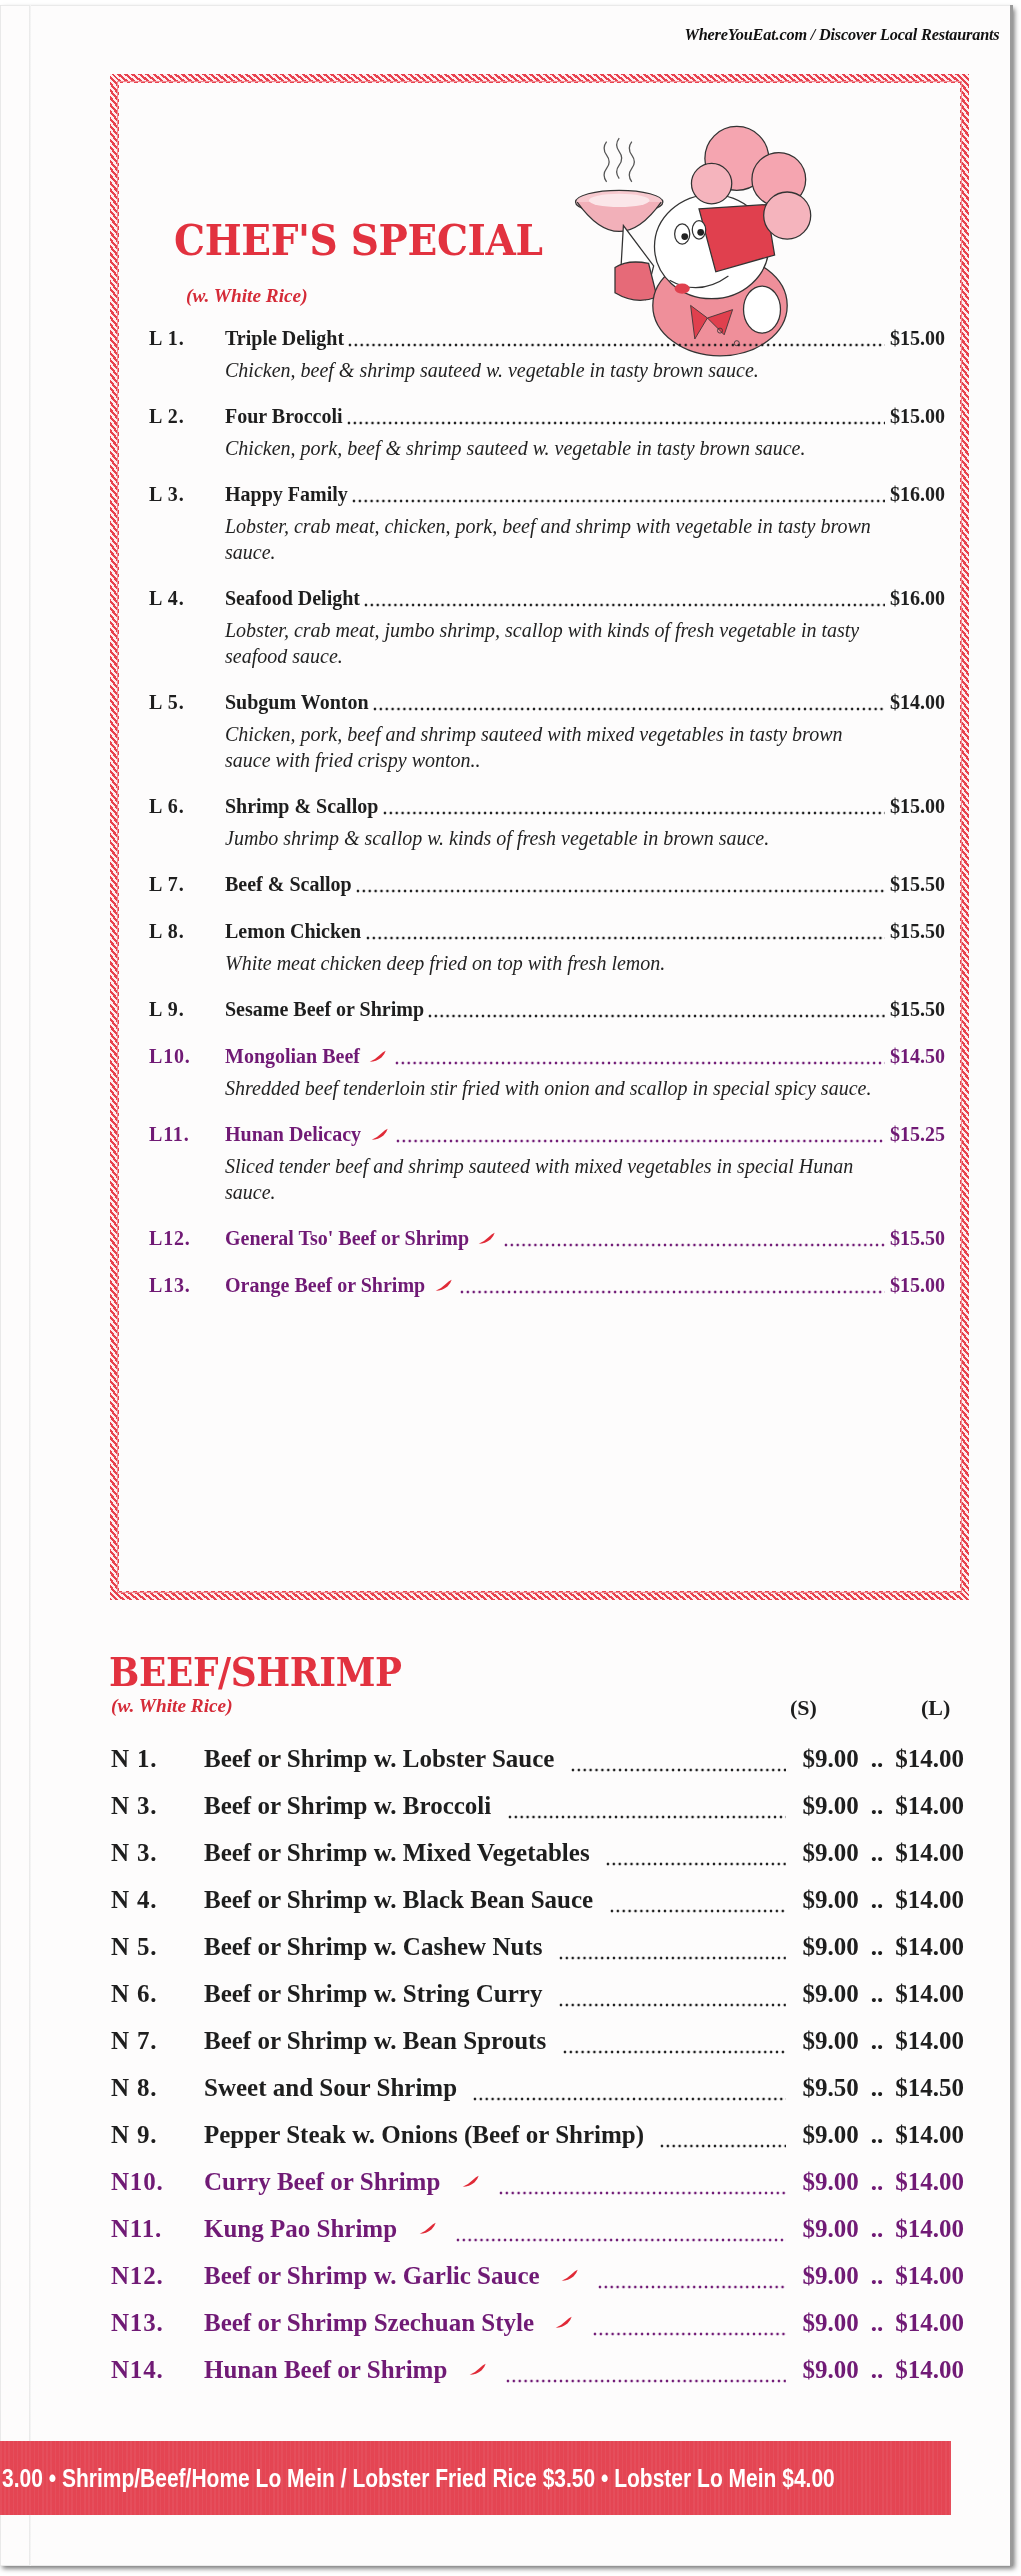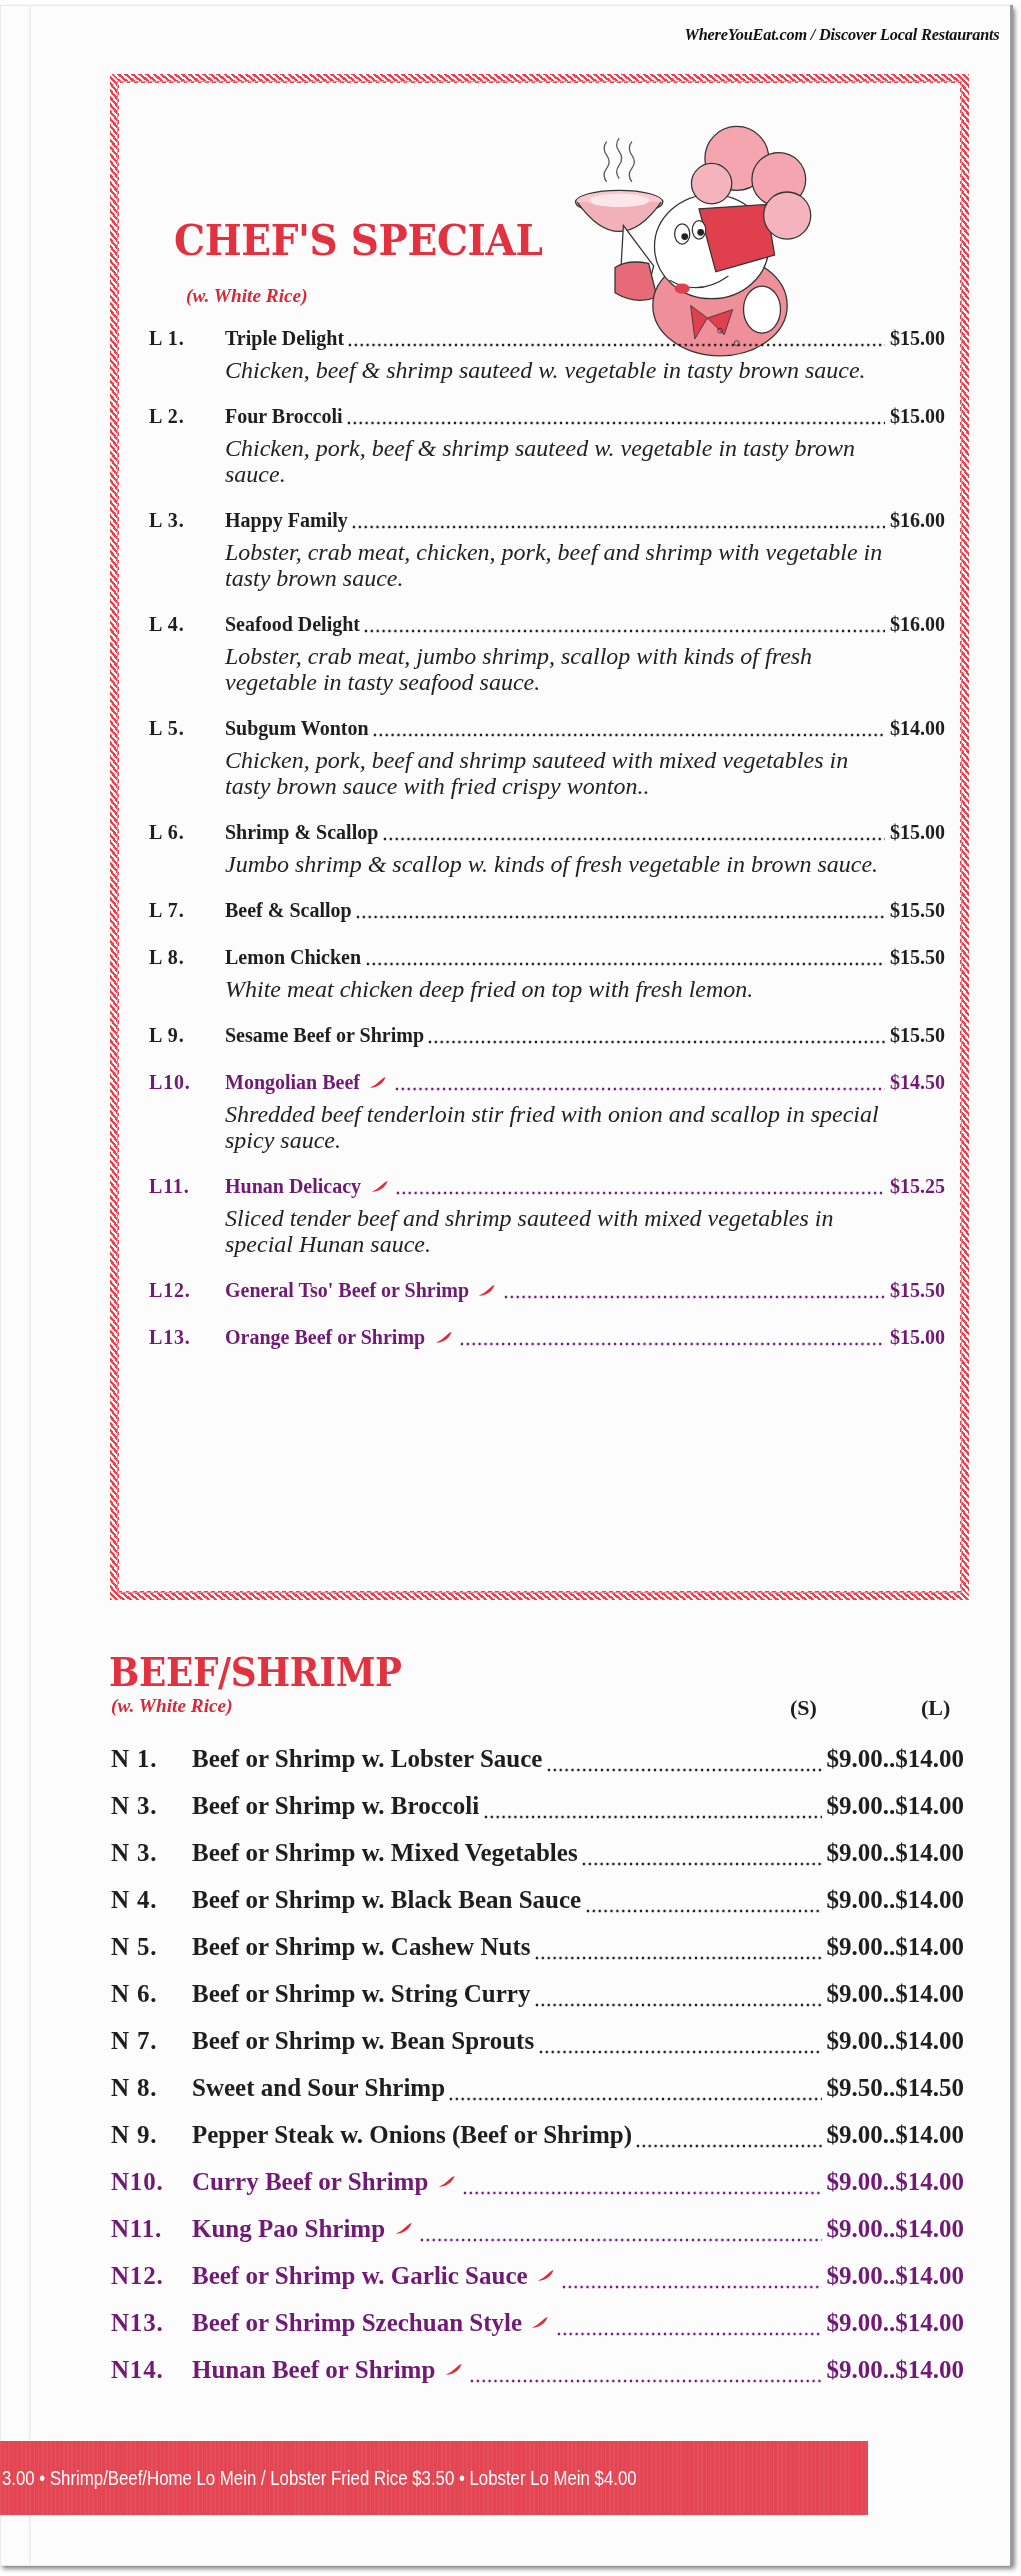--- a/index.html
+++ b/index.html
@@ -64,21 +64,21 @@
   .name { flex: none; }
   .pepper { flex: none; display: inline-block; width: 18.5px; height: 13.5px; margin: 0 3.4px 0 8.4px; align-self: center; }
   .dots {
     flex: 1 1 auto; overflow: hidden; margin: 0 5px 0 3.4px; align-self: flex-end;
     height: 10px; margin-bottom: 9.2px;
     background-image: radial-gradient(circle, currentColor 1.3px, transparent 1.6px);
     background-size: 5.9px 5.9px; background-repeat: repeat-x; background-position: left bottom;
   }
   .price { flex: none; }
   .desc {
-    padding-left: 76px; font-style: italic; font-size: 24px; line-height: 26px; color: #222;
+    padding-left: 76px; font-style: italic; font-size: 20px; line-height: 26px; color: #222;
     padding-right: 59px;
   }
   .red { color: #701a75; }
 
   .gap-desc { margin-bottom: 15px; }
   .gap-none { margin-bottom: 10px; }
 
   
   .bs-title {
     position: absolute; left: 109px; top: 1644px;
@@ -89,30 +89,30 @@
     position: absolute; left: 111px; top: 1690px;
     font-style: italic; font-weight: bold; font-size: 19.3px; color: #d52b38;
   }
   .col-head {
     position: absolute; top: 1690px; font-weight: bold; font-size: 22px; color: #1e1e1e;
   }
   .col-s { left: 790px; }
   .col-l { left: 921px; }
 
   .n-items { position: absolute; left: 111px; right: 49px; top: 1730px; }
-  .n-items .row { font-size: 25px; line-height: 47px; }
+  .n-items .row { font-size: 25px; line-height: 47px; gap: 12px; }
   .n-items .code { width: 81px; }
   .n-items .price2 { flex: none; }
 
   .footer-band {
-    position: absolute; left: 0; top: 2436px; width: 868px; height: 74px;
+    position: absolute; left: 0; top: 2436px; width: 951px; height: 74px;
     background: #e44553;
     background-image: repeating-linear-gradient(90deg, rgba(255,255,255,0.05) 0 1.7px, transparent 1.7px 4.2px);
-    color: #fff; font-family: "Liberation Sans", sans-serif; font-weight: normal;
-    font-size: 20px; line-height: 74px; white-space: nowrap; overflow: hidden;
+    color: #fff; font-family: "Liberation Sans", sans-serif; font-weight: bold;
+    font-size: 25px; line-height: 74px; white-space: nowrap; overflow: hidden;
     padding-left: 1.7px;
     transform-origin: left center;
   }
   .footer-band span { display: inline-block; transform: scaleX(0.84); transform-origin: left center; }
 </style>
 </head>
 <body>
 
 <div class="sheet">
 

